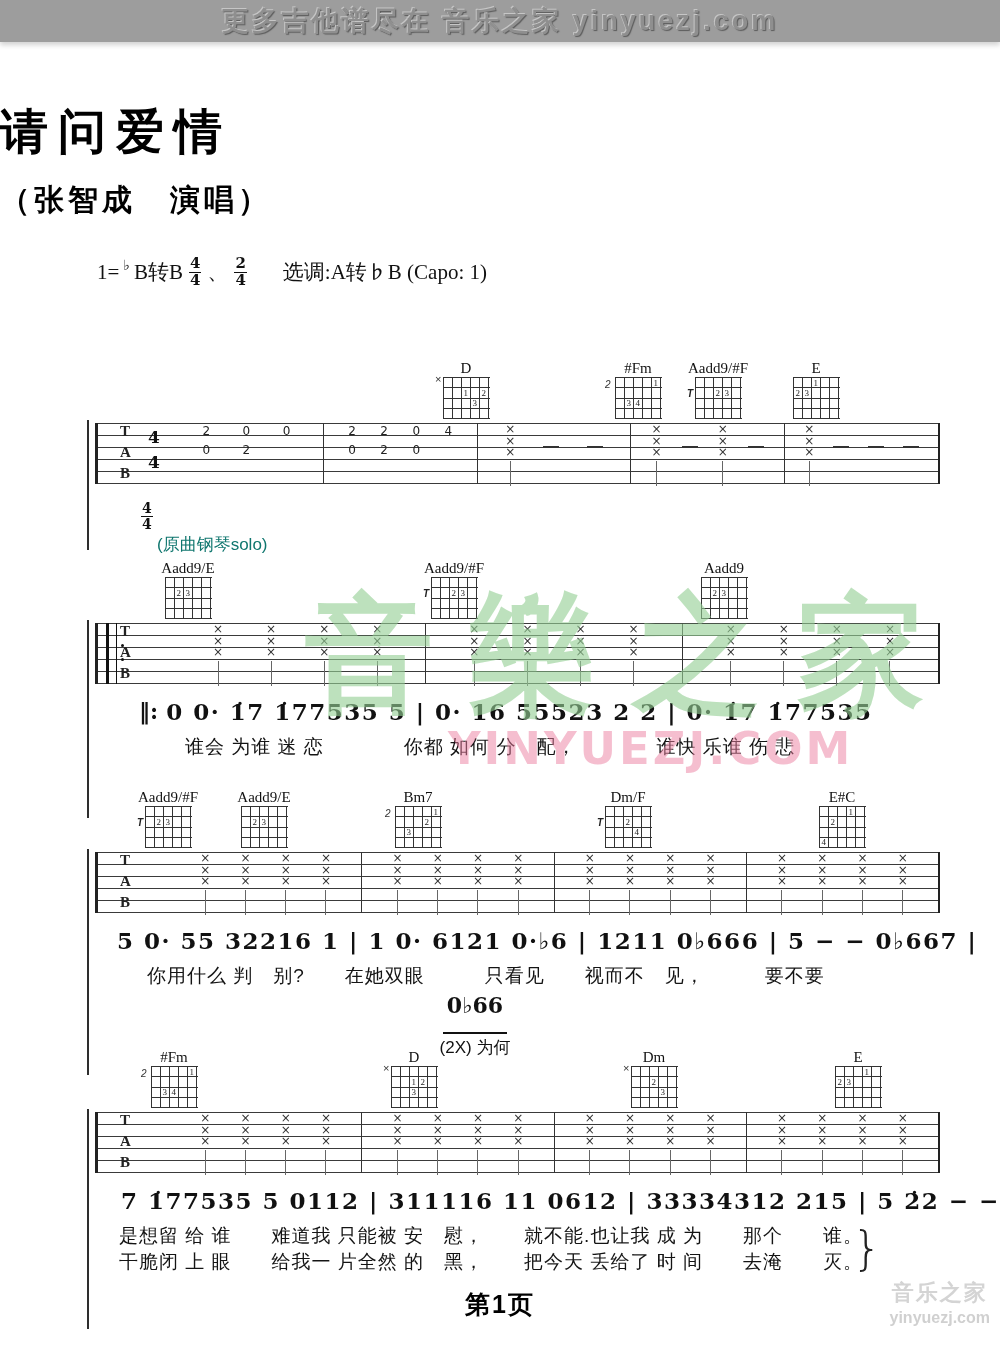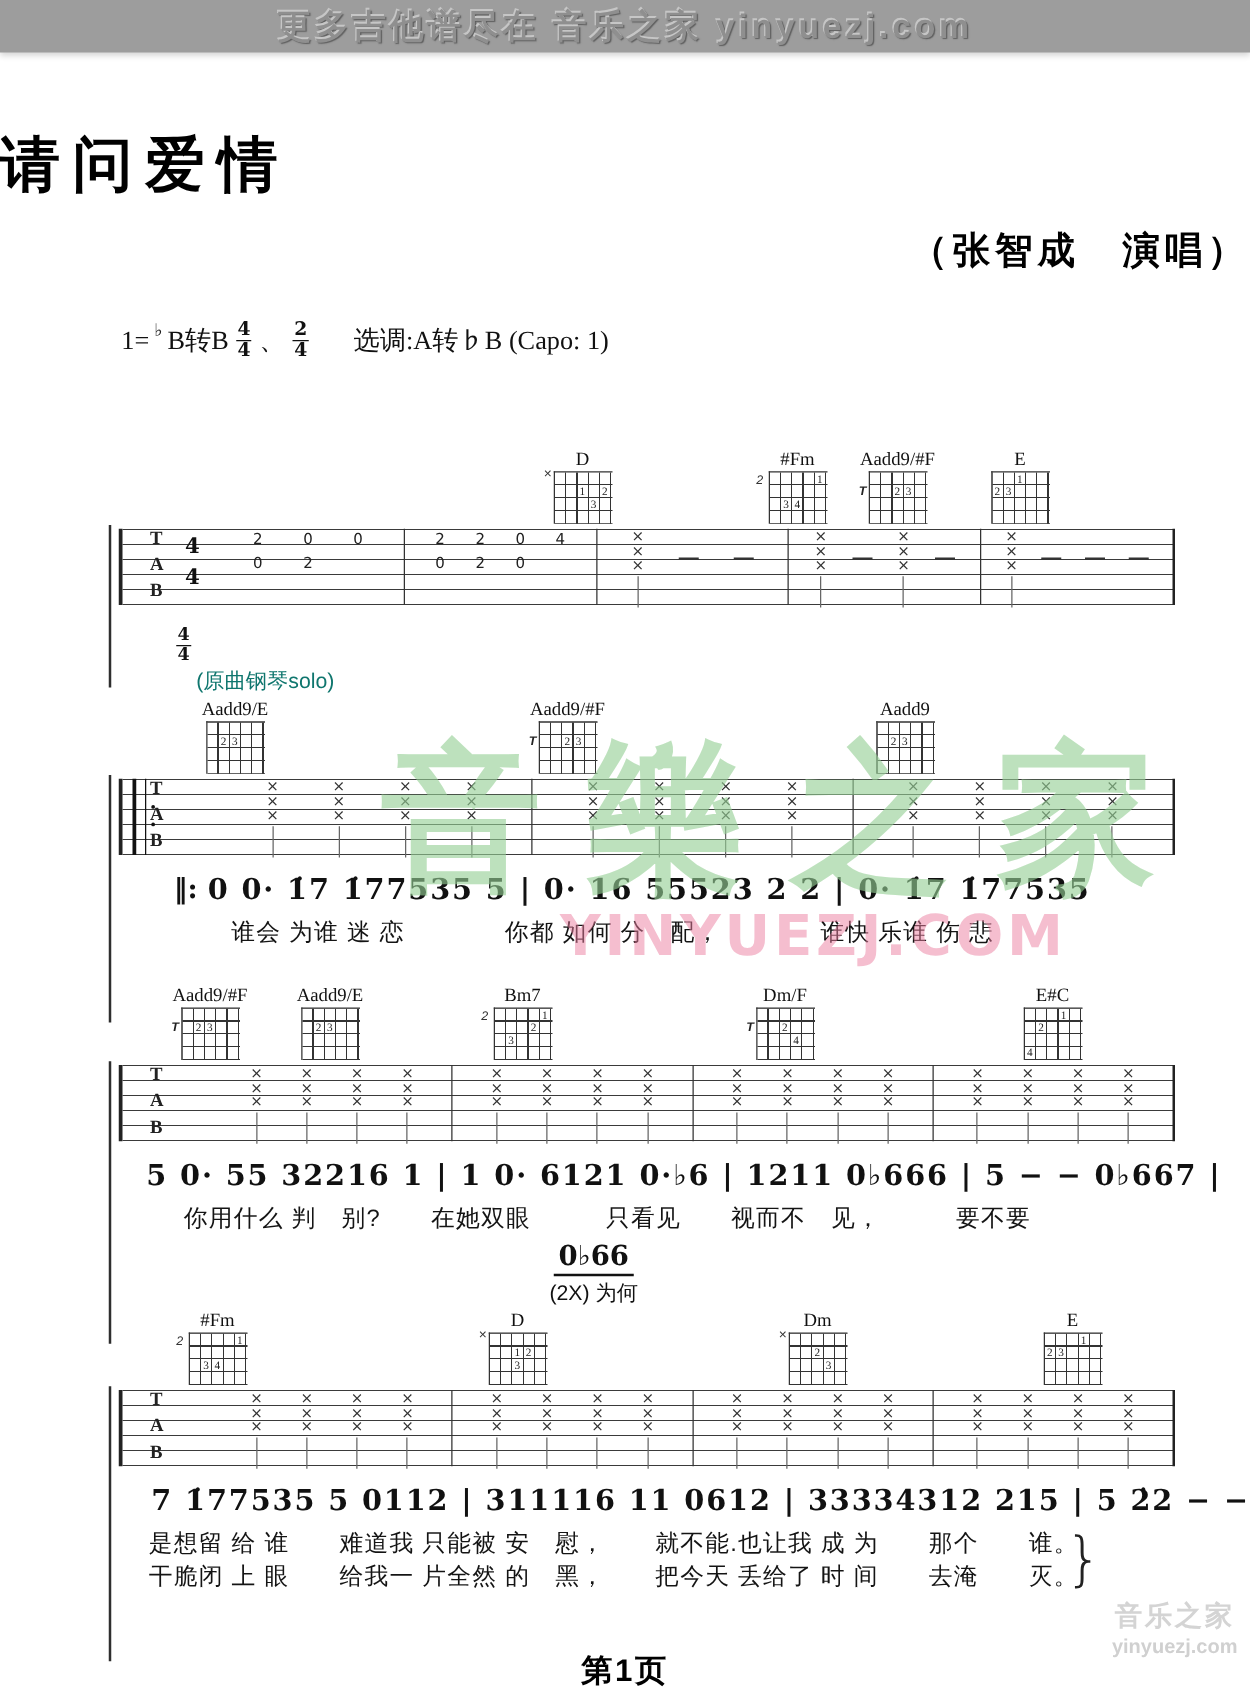--- a/index.html
+++ b/index.html
@@ -7,21 +7,21 @@
         font-family:"Liberation Sans",sans-serif;color:#111;}
 
   
   .banner{position:absolute;top:0;left:0;width:100%;height:42px;background:#9d9d9d;
           display:flex;align-items:center;justify-content:center;box-shadow:0 3px 5px rgba(0,0,0,.18);}
   .banner span{font-size:27px;font-weight:900;letter-spacing:3px;color:#8f8f8f;
                text-shadow:-1px -1px 0 #c6c6c6,1px 1px 1px #5d5d5d;white-space:nowrap;}
 
   .title{position:absolute;top:100px;left:0;width:100%;margin:0;text-align:left;
          font-size:48px;font-weight:900;letter-spacing:10px;color:#000;}
-  .artist{position:absolute;top:180px;left:0;width:100%;text-align:right;
+  .artist{position:absolute;top:180px;left:0;width:100%;text-align:left;
           font-size:30px;font-weight:700;letter-spacing:4px;color:#000;}
 
   .keyline{position:absolute;top:256px;left:97px;display:flex;align-items:center;gap:4px;
            font-family:"Liberation Serif",serif;font-size:21px;color:#111;}
   .flat-sup{vertical-align:super;font-size:14px;position:relative;top:-7px;}
   .fraction{display:inline-flex;flex-direction:column;align-items:center;line-height:1.05;
             font-weight:bold;font-family:"DejaVu Serif",serif;}
   .keyfrac{font-size:15px;margin:0 2px;}
   .fraction .num{border-bottom:1.5px solid #111;padding:0 1px;}
   .tuning{margin-left:30px;}
@@ -90,25 +90,25 @@
   .lyrics-block{position:relative;margin-top:9px;}
   .lyric-line{font-size:19px;letter-spacing:1px;line-height:26px;color:#141414;white-space:nowrap;}
   .sys2 .lyrics-block{padding-left:90px}
   .sys3 .lyrics-block{padding-left:52px}
   .sys4 .lyrics-block{padding-left:24px}
   .brace{position:absolute;right:58px;top:-3px;font-size:47px;font-weight:300;color:#222;
          font-family:"DejaVu Sans",sans-serif;}
 
   .extra-note{display:none;position:relative;left:295px;width:170px;margin-top:3px;text-align:center;}
   .exnote{display:inline-block;font-family:"DejaVu Serif",serif;font-size:22px;font-weight:bold;
-          border-bottom:2.5px solid #111;padding:0 4px 1px;}
+          border-bottom:2.5px solid #111;padding:0 4px 14px;}
   .exlabel{font-size:17px;margin-top:2px;}
 
   .pagenum{position:absolute;top:1288px;left:0;width:100%;text-align:center;
-           font-size:25px;font-weight:bold;letter-spacing:2px;color:#000;margin-top:32px;}
+           font-size:25px;font-weight:bold;letter-spacing:2px;color:#000;}
   .footer-logo{position:absolute;right:10px;top:1278px;text-align:center;z-index:4;}
   .fl1{font-size:22px;font-weight:900;color:#d4d4d4;letter-spacing:2px;}
   .fl2{font-size:16px;font-weight:bold;color:#d0d0d0;margin-top:1px;}
 </style>
 </head>
 <body>
 
 <div class="page">
 
   <div class="banner">

